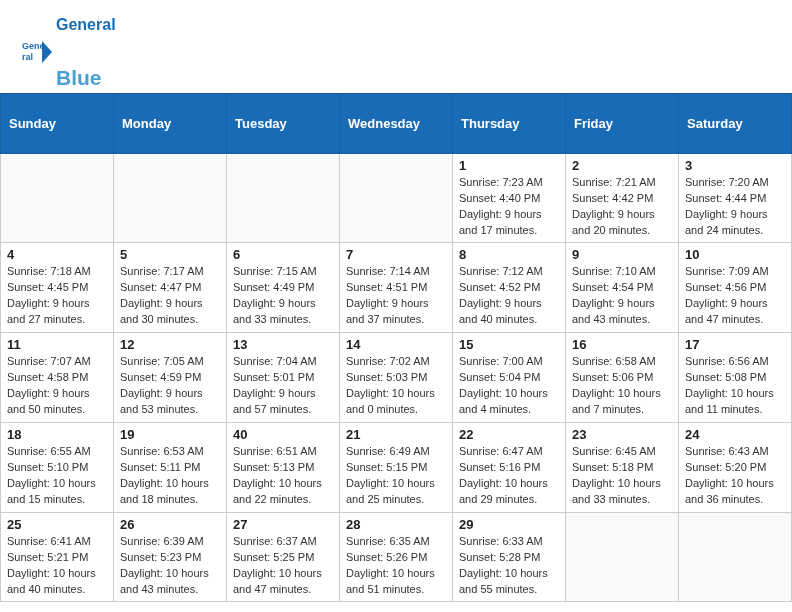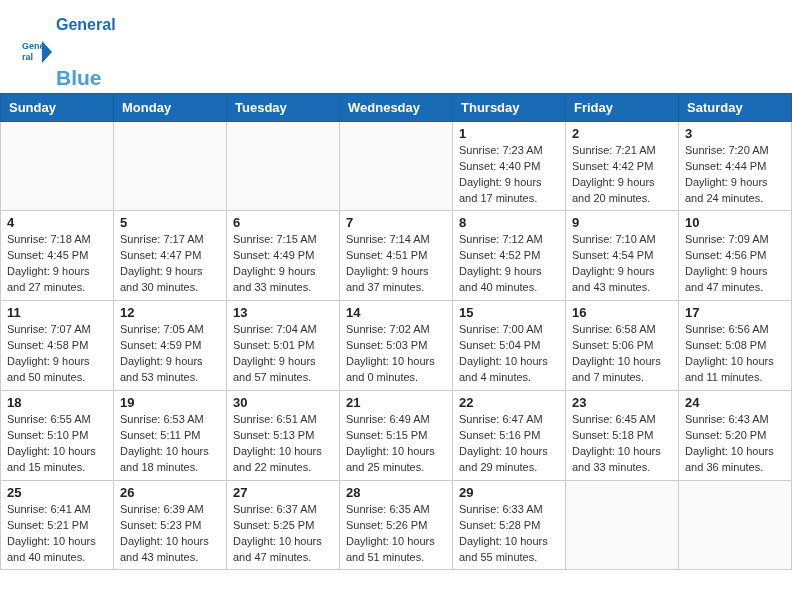--- a/index.html
+++ b/index.html
@@ -31,21 +31,21 @@
     .calendar {
       width: 100%;
       border-collapse: collapse;
       border: 1px solid #ccc;
       margin: 0 0 0 0;
     }
     .calendar th {
       background: #1a6bb5;
       color: #fff;
       text-align: left;
-      padding: 6px 8px;
+      padding: 22px 8px;
       font-size: 13px;
       border: 1px solid #1a5fa0;
     }
     .calendar td {
       border: 1px solid #ccc;
       vertical-align: top;
       padding: 4px 6px;
       width: calc(100% / 7);
       height: 80px;
       font-size: 11px;
@@ -198,21 +198,21 @@
         <tr>
           <td>
             <span class="day-number">18</span>
             <div class="day-info">Sunrise: 6:55 AM<br>Sunset: 5:10 PM<br>Daylight: 10 hours<br>and 15 minutes.</div>
           </td>
           <td>
             <span class="day-number">19</span>
             <div class="day-info">Sunrise: 6:53 AM<br>Sunset: 5:11 PM<br>Daylight: 10 hours<br>and 18 minutes.</div>
           </td>
           <td>
-            <span class="day-number">30</span>
+            <span class="day-number">40</span>
             <div class="day-info">Sunrise: 6:51 AM<br>Sunset: 5:13 PM<br>Daylight: 10 hours<br>and 22 minutes.</div>
           </td>
           <td>
             <span class="day-number">21</span>
             <div class="day-info">Sunrise: 6:49 AM<br>Sunset: 5:15 PM<br>Daylight: 10 hours<br>and 25 minutes.</div>
           </td>
           <td>
             <span class="day-number">22</span>
             <div class="day-info">Sunrise: 6:47 AM<br>Sunset: 5:16 PM<br>Daylight: 10 hours<br>and 29 minutes.</div>
           </td>

